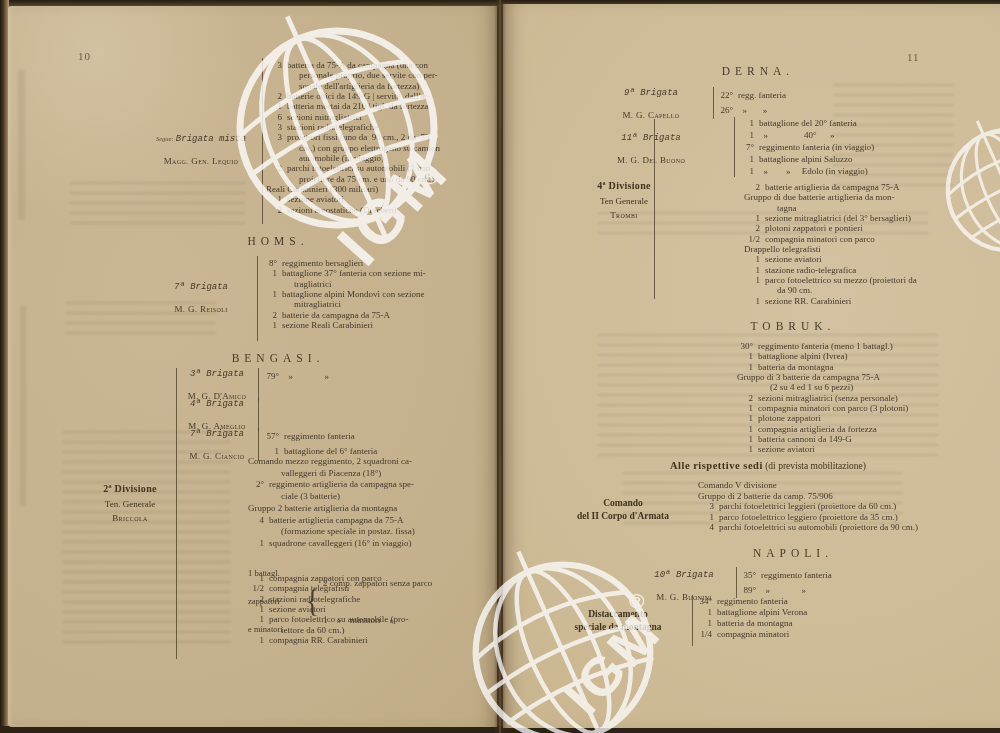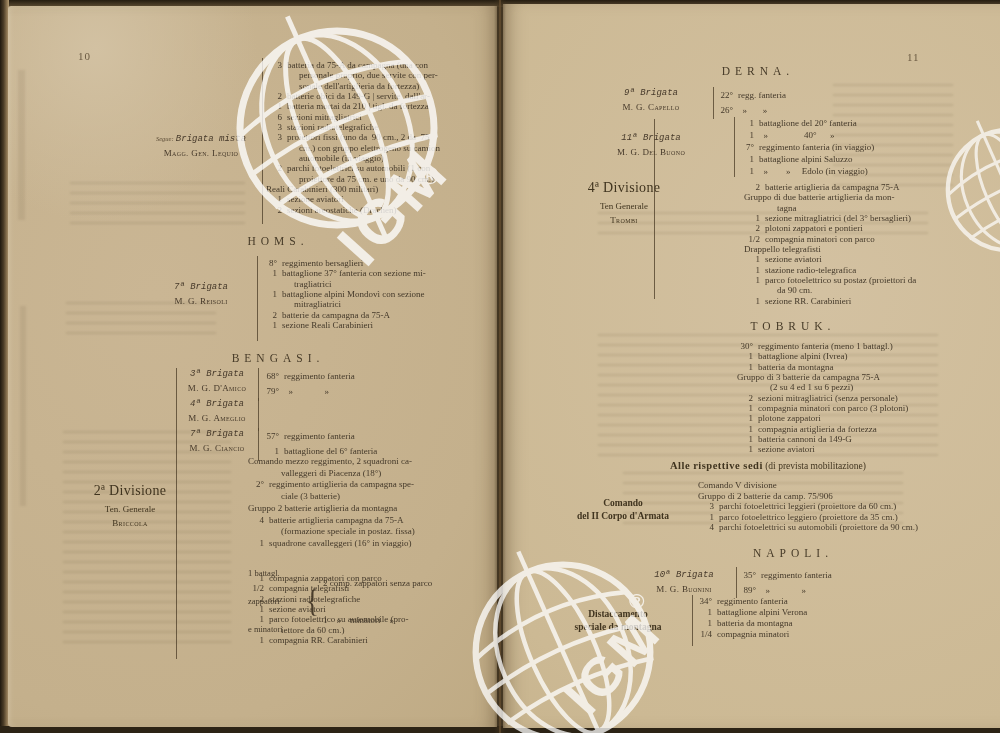--- a/index.html
+++ b/index.html
@@ -34,25 +34,25 @@
   .lh12 .ln{line-height:11.9px;}
   .lh11 .ln{line-height:11px;}
   .lh106 .ln{line-height:10.6px;}
   .lh117 .ln{line-height:11.7px;}
   .pair .ln{line-height:15px;}
   .pair145 .ln{line-height:14.5px;}
 
   .labels{position:absolute;text-align:center;font-size:9px;color:#46392a;}
   .labels .it{font-style:italic;font-family:Liberation Mono, monospace;}
   .labels .sc{font-variant:small-caps;letter-spacing:.35px;}
-  .labels .ln2{margin-top:4px;}
+  .labels .ln2{margin-top:12px;}
   .tiny{font-size:6.5px;font-style:italic;color:#5d4d37;}
 
   .divlabel{position:absolute;text-align:center;color:#40341f;}
-  .divlabel .nm{font-weight:normal;font-size:14px;letter-spacing:.3px;}
+  .divlabel .nm{font-weight:bold;font-size:10px;letter-spacing:.3px;}
   .divlabel .t2{font-size:9px;margin-top:5px;}
   .divlabel .t3{font-size:9px;font-variant:small-caps;letter-spacing:.4px;margin-top:4px;}
   .divlabel .bld{font-weight:bold;font-size:9.5px;line-height:13px;}
 
   .brace-row{position:absolute;display:flex;align-items:center;gap:4px;}
   .b-left{width:54px;font-size:8.5px;line-height:9.4px;white-space:pre;}
   .b-mark{font-size:27px;line-height:26px;transform:scaleY(1.15);color:#4a3d2c;font-weight:400;}
   .b-right{font-size:9px;line-height:12.5px;white-space:pre;}
 
   .sedi-head{position:absolute;text-align:center;font-size:9.5px;color:#40341f;}
@@ -127,21 +127,20 @@
     <div class="head" style="left:140px;top:346px;width:260px;">BENGASI.</div>
     <div class="vrule" style="left:168px;top:362px;height:291px;"></div>
 
     <div class="labels" style="left:172px;top:363px;width:74px;">
       <div class="it">3ª Brigata</div>
       <div class="ln2 sc">M. G. D'Amico</div>
     </div>
     <div class="vrule" style="left:250px;top:362px;height:33px;"></div>
     <div class="lines pair" style="left:255px;top:363px;width:238px;">
 
-    <div class="ln"><span class="num">68°</span><span class="txt">reggimento fanteria</span></div>
         <div class="ln"><span class="num">79°</span><span class="txt">  »              »</span></div>
       </div>
 
     <div class="labels" style="left:172px;top:393px;width:74px;">
       <div class="it">4ª Brigata</div>
       <div class="ln2 sc">M. G. Ameglio</div>
     </div>
     <div class="vrule" style="left:250px;top:392px;height:33px;"></div>
 
     <div class="labels" style="left:172px;top:423px;width:74px;">
@@ -240,21 +239,21 @@
 
     <div class="ln"><span class="num">2</span><span class="txt">batterie artiglieria da campagna 75-A</span></div>
         <div class="ln"><span class="txt">Gruppo di due batterie artiglieria da mon-</span></div>
         <div class="ln ind"><span class="txt">tagna</span></div>
         <div class="ln"><span class="num">1</span><span class="txt">sezione mitragliatrici (del 3° bersaglieri)</span></div>
         <div class="ln"><span class="num">2</span><span class="txt">plotoni zappatori e pontieri</span></div>
         <div class="ln"><span class="num">1/2</span><span class="txt">compagnia minatori con parco</span></div>
         <div class="ln"><span class="txt">Drappello telegrafisti</span></div>
         <div class="ln"><span class="num">1</span><span class="txt">sezione aviatori</span></div>
         <div class="ln"><span class="num">1</span><span class="txt">stazione radio-telegrafica</span></div>
-        <div class="ln"><span class="num">1</span><span class="txt">parco fotoelettrico su postaz (proiettori da</span></div>
+        <div class="ln"><span class="num">1</span><span class="txt">parco fotoelettrico su mezzo (proiettori da</span></div>
         <div class="ln ind"><span class="txt">da 90 cm.</span></div>
         <div class="ln"><span class="num">1</span><span class="txt">sezione RR. Carabinieri</span></div>
       </div>
 
     <div class="head" style="left:205px;top:316px;width:170px;">TOBRUK.</div>
     <div class="lines" style="left:234px;top:337px;width:252px;">
 
     <div class="ln"><span class="num">30°</span><span class="txt">reggimento fanteria (meno 1 battagl.)</span></div>
         <div class="ln"><span class="num">1</span><span class="txt">battaglione alpini (Ivrea)</span></div>
         <div class="ln"><span class="num">1</span><span class="txt">batteria da montagna</span></div>

